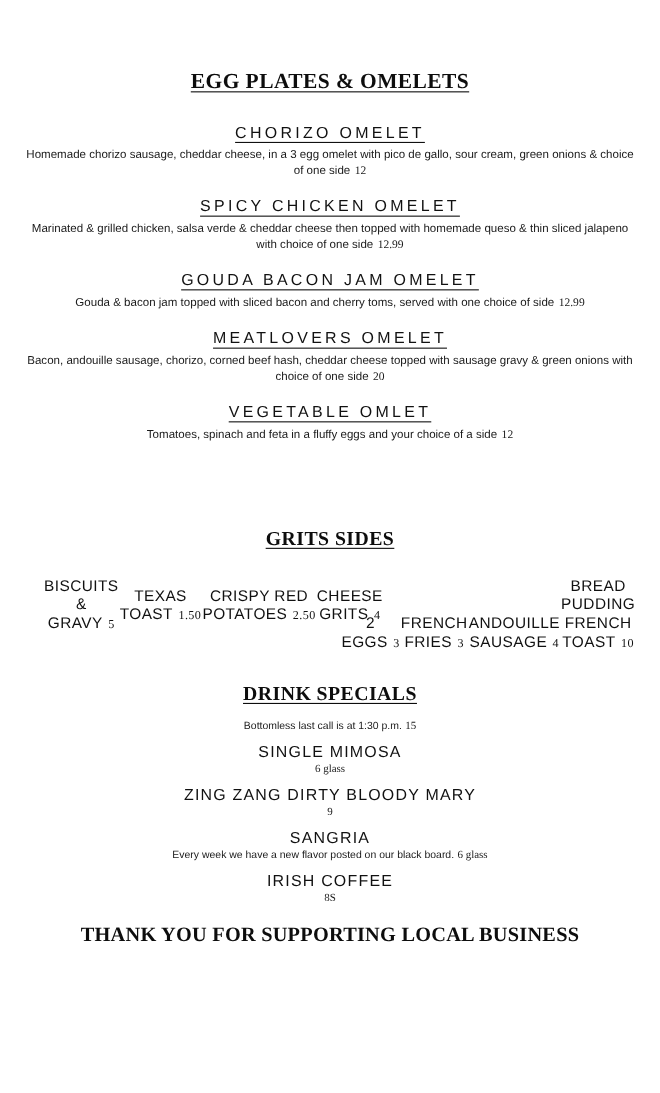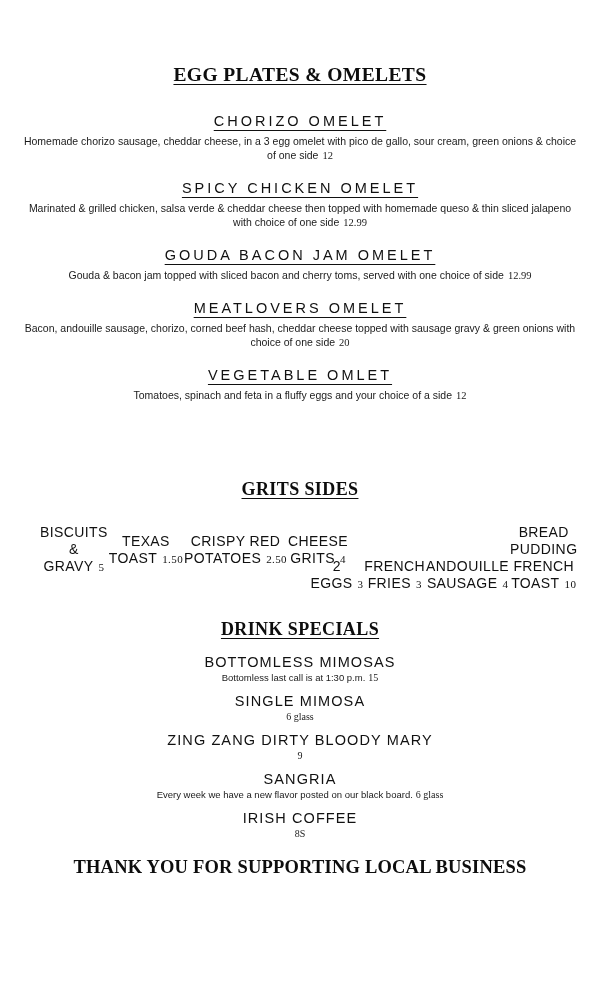--- a/index.html
+++ b/index.html
@@ -230,21 +230,20 @@
     </div>
   </div>
 
   <div class="spacer-mid"></div>
 
   <div class="section-title" id="drinks-section-title">DRINK SPECIALS</div>
 
   <div class="drink-list">
 
     <div class="drink-item">
-      <div class="drink-name">BOTTOMLESS MIMOSAS</div>
       <div class="drink-sub">
         <span>Bottomless last call is at 1:30 p.m.</span><span class="price">15</span>
       </div>
     </div>
 
     <div class="drink-item">
       <div class="drink-name">SINGLE MIMOSA</div>
       <div class="drink-price-only">6 glass</div>
     </div>
 

